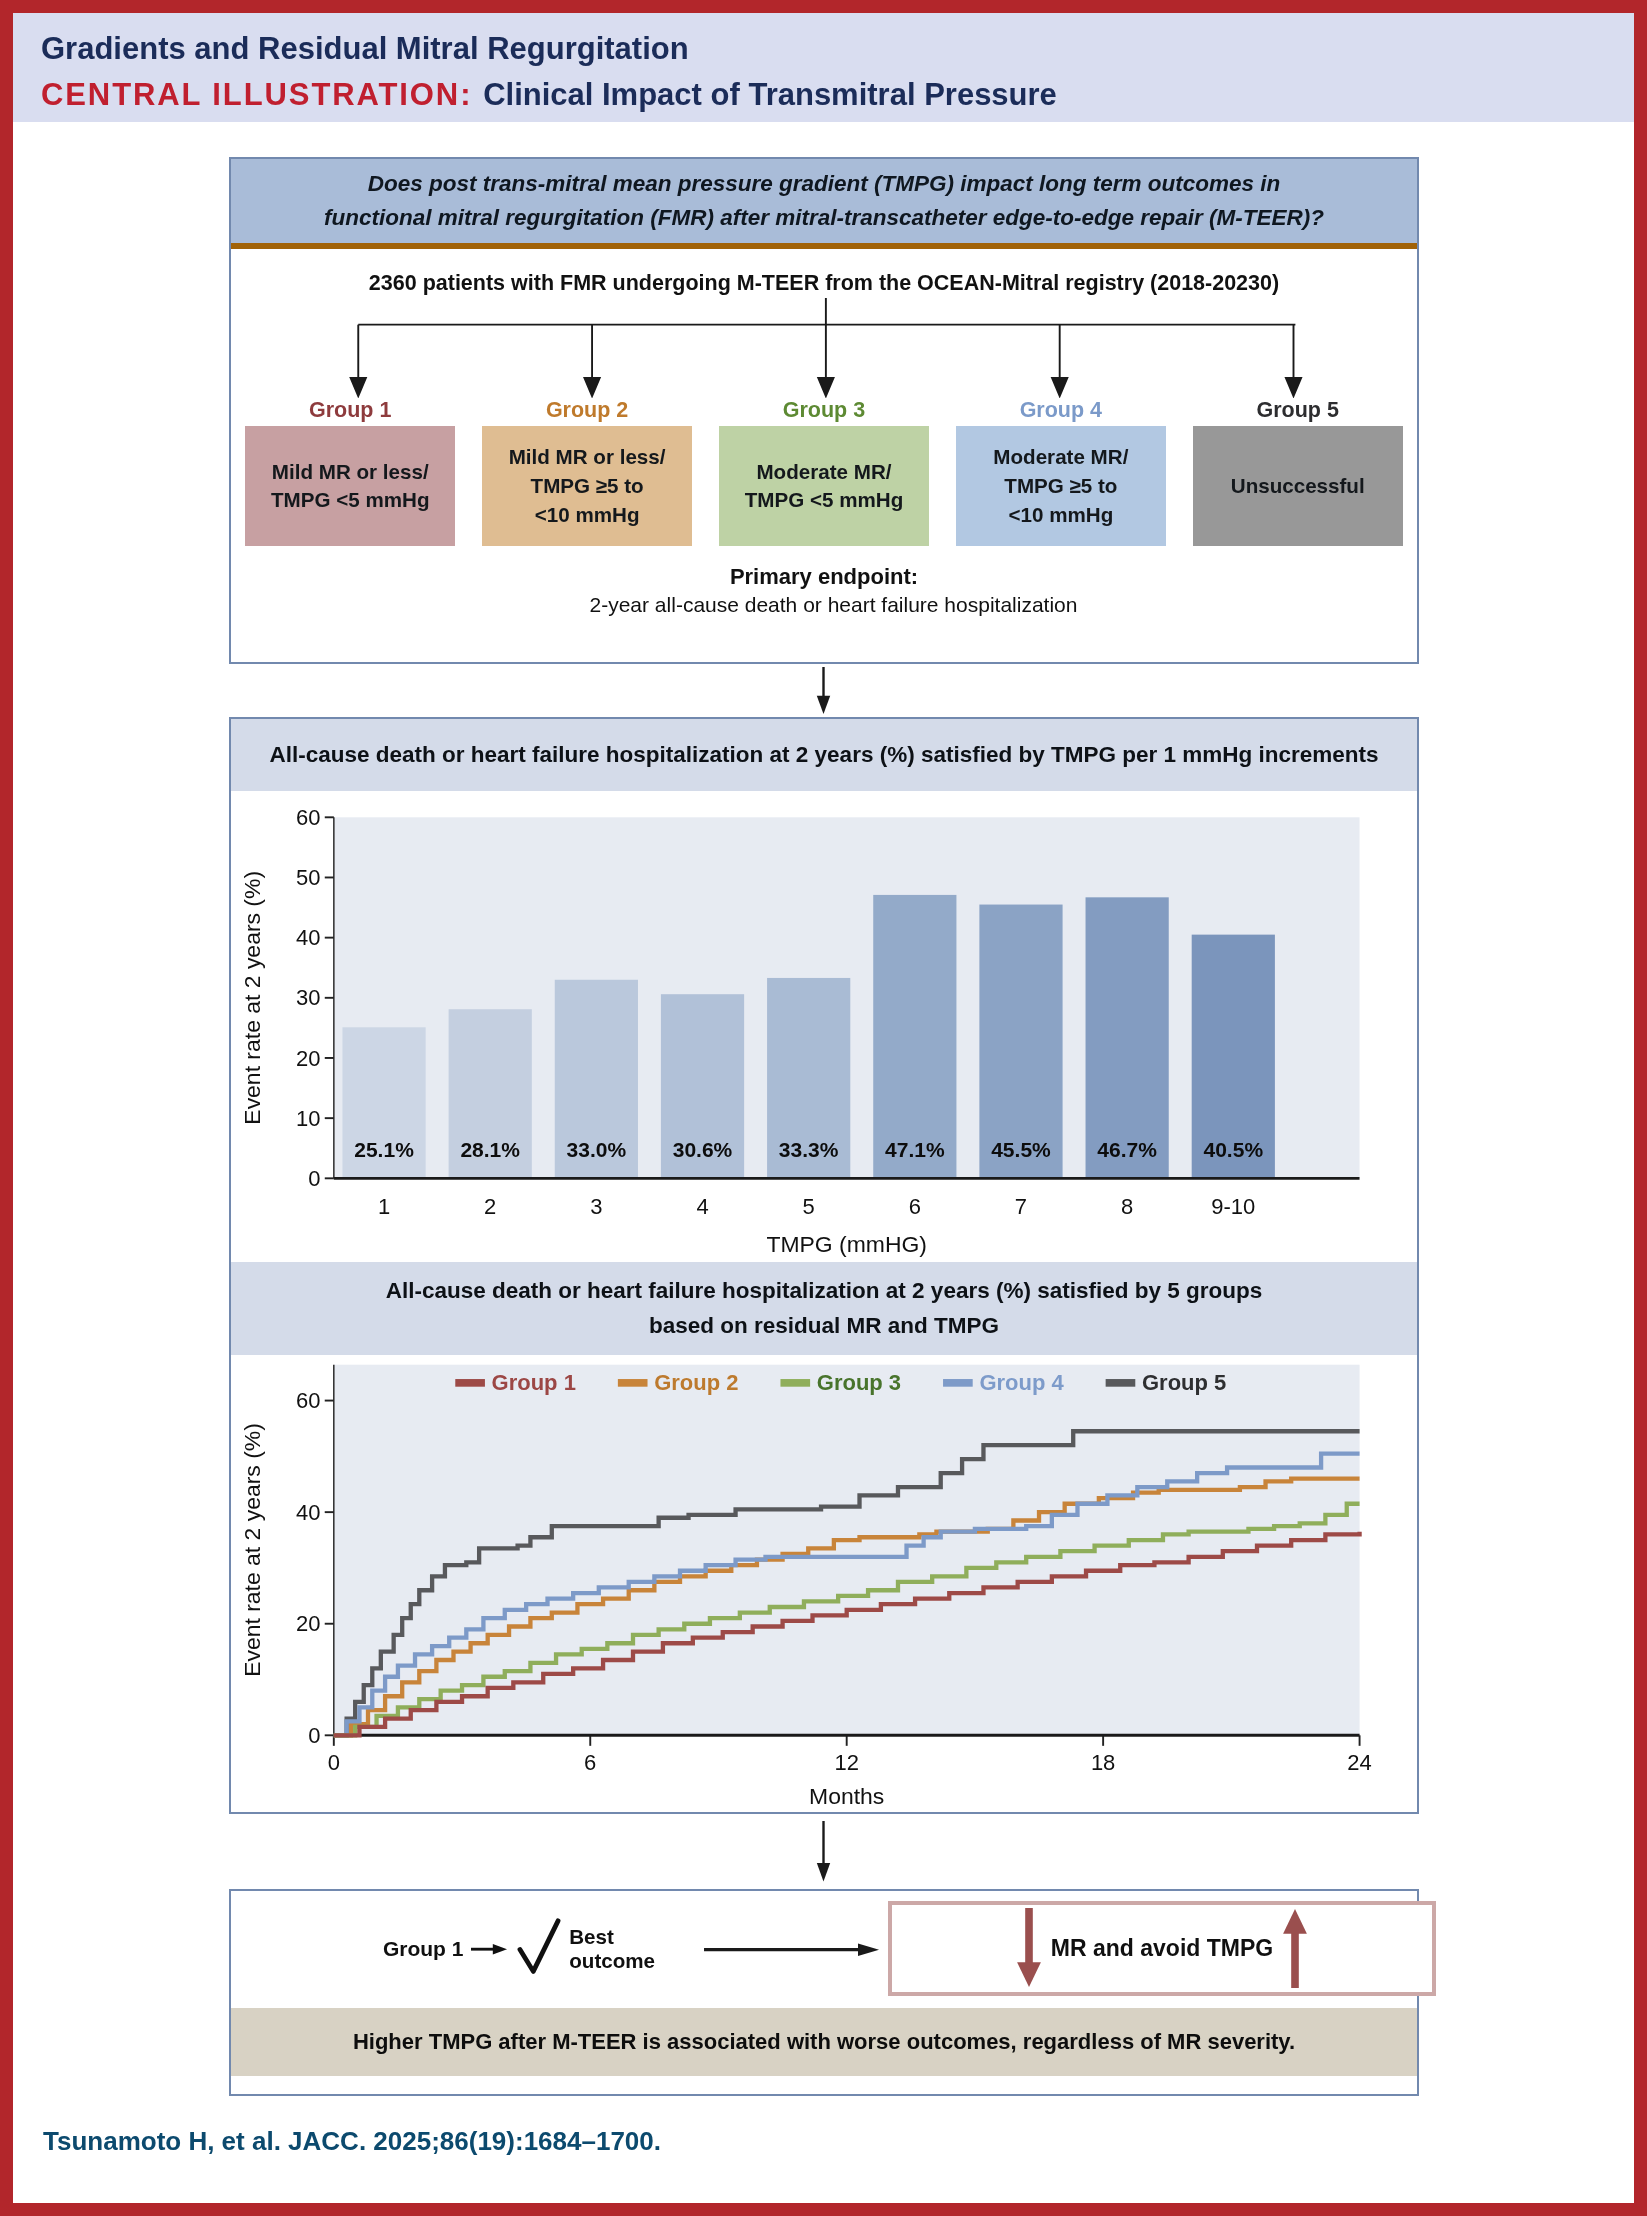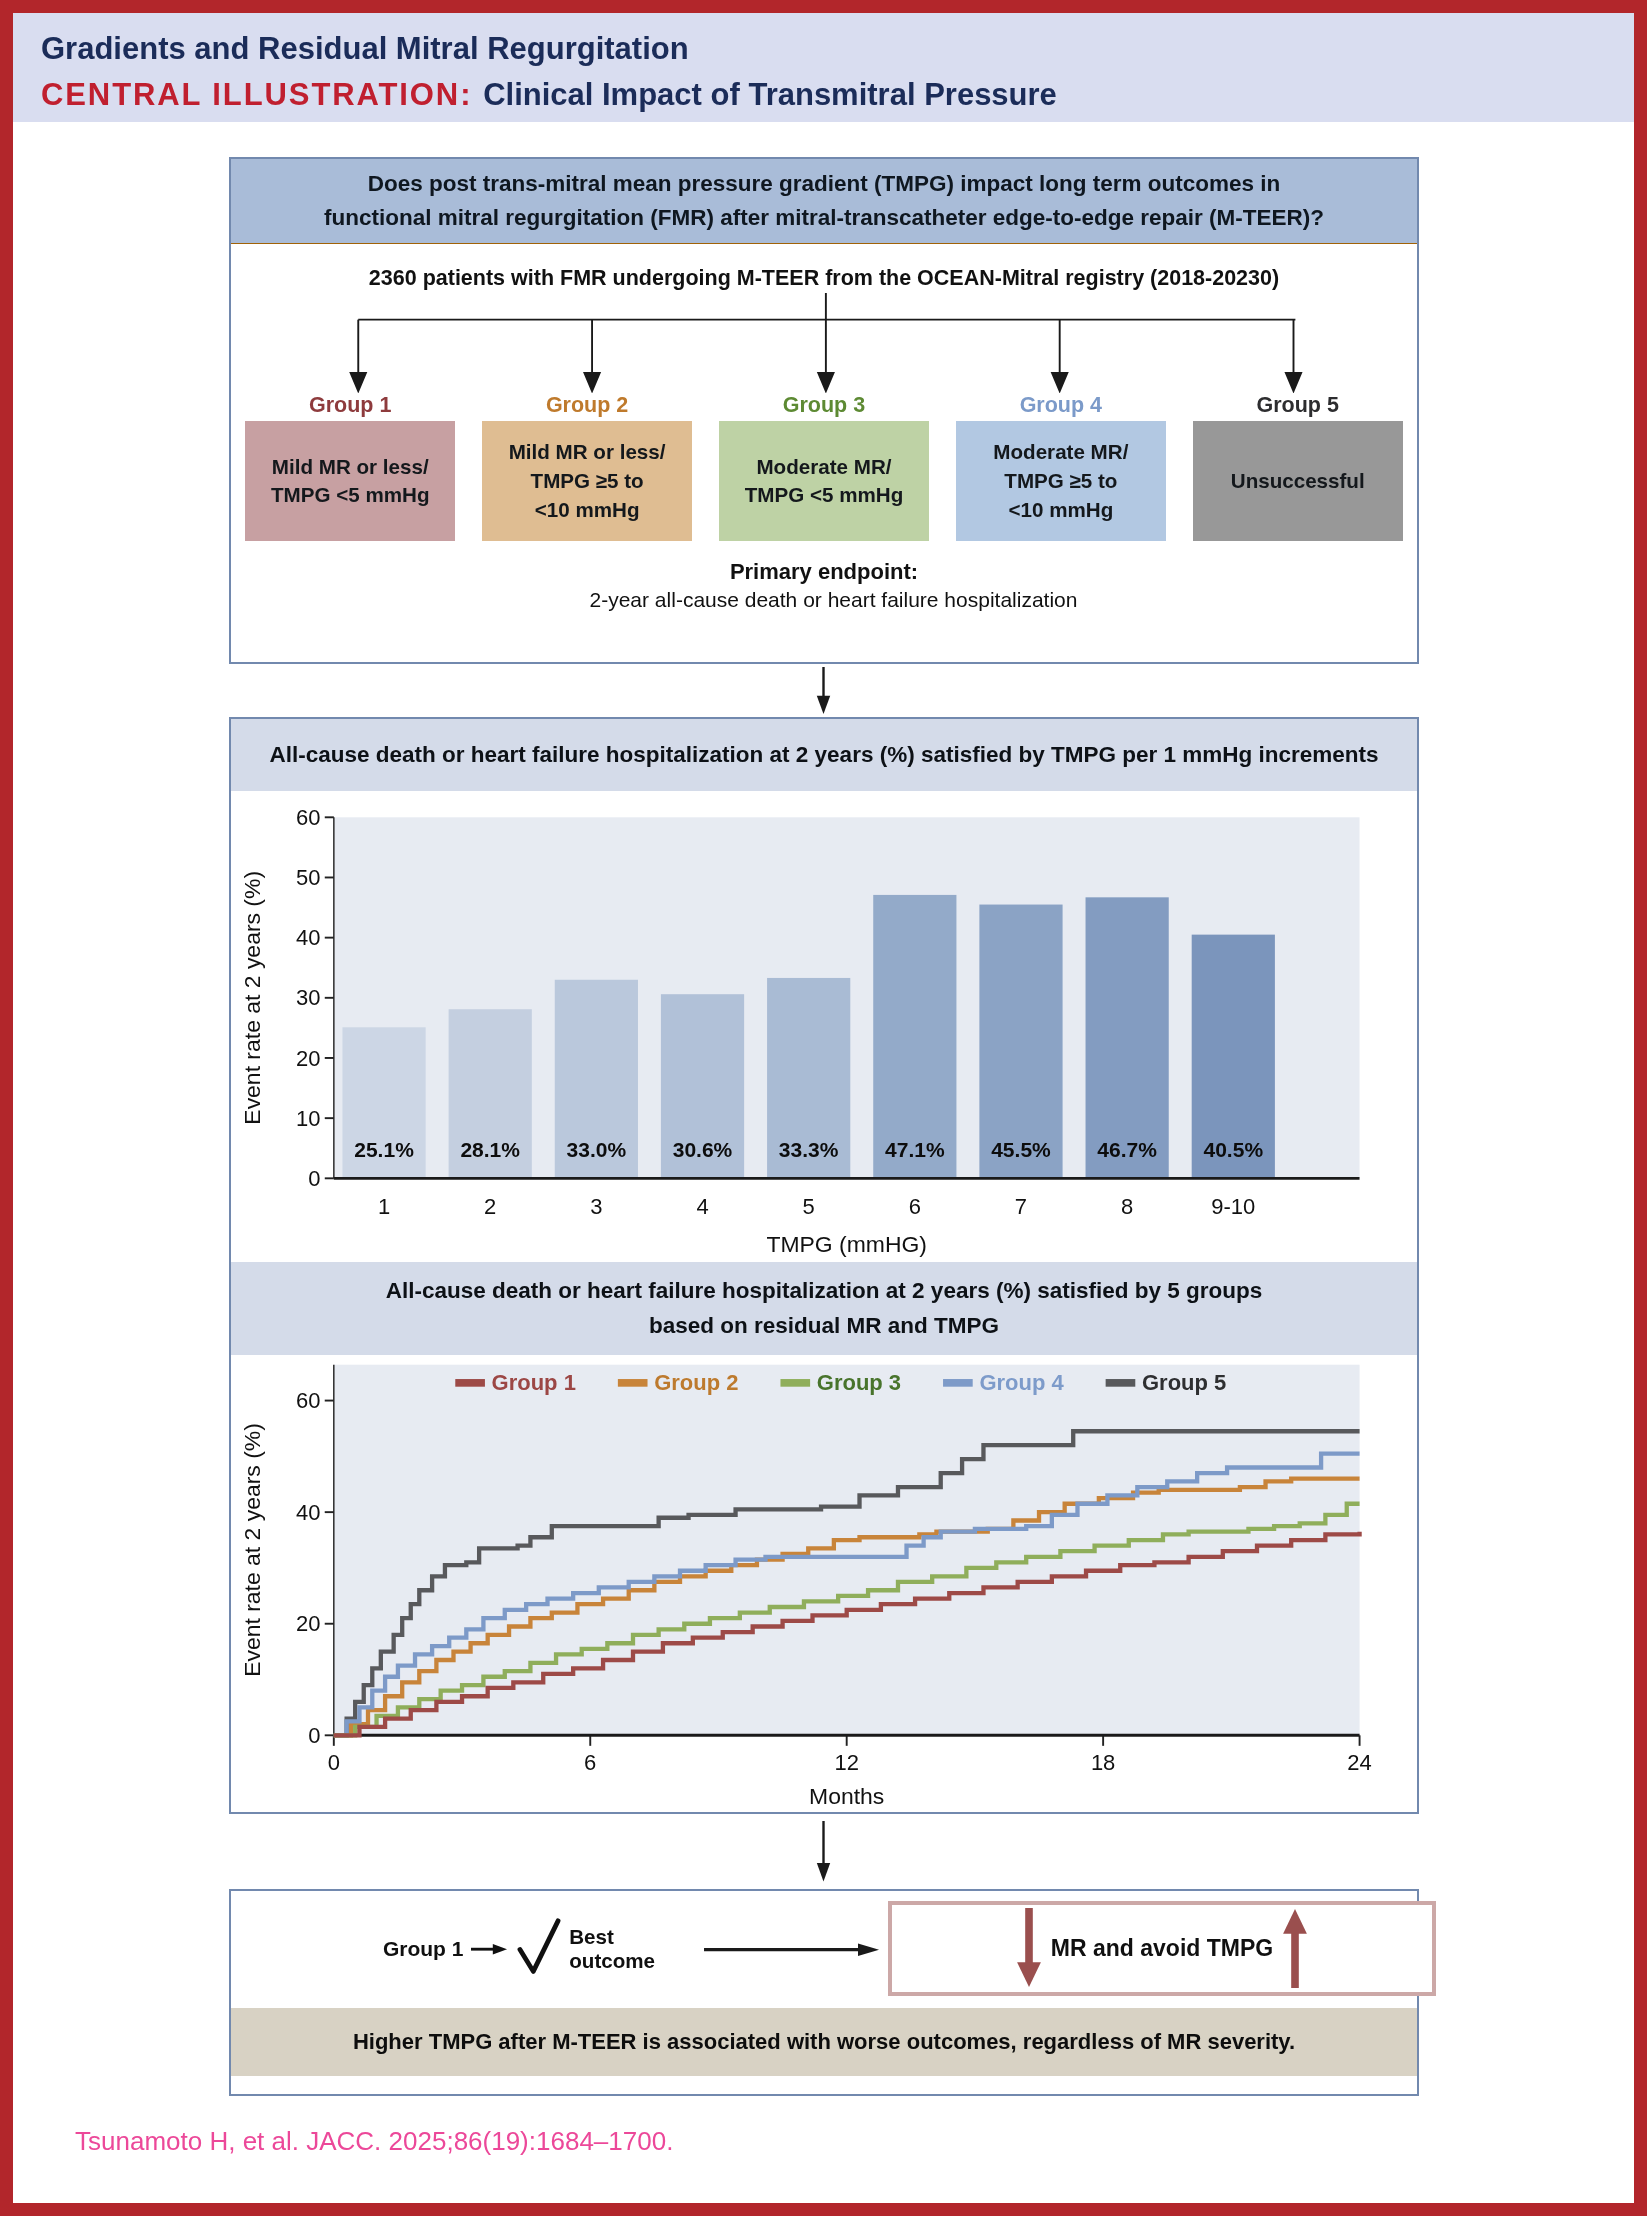--- a/index.html
+++ b/index.html
@@ -15,22 +15,22 @@
   }
   .title-band .kicker{ color:#c01f2f; font-weight:bold; font-size:31px; letter-spacing:1.9px;}
   .title-band .t-rest{ color:#1b2c59; font-weight:bold; font-size:31px;}
   .title-band .t-line{ line-height:1.48; }
   
   .box{ position:absolute; left:216px; width:1190px; box-sizing:border-box;
         border:2.9px solid #7289ae; background:#fff;}
   
   .box1{ top:144px; height:507px; }
   .qband{
-    height:84px; background:#a9bcd8; border-bottom:1px solid #a16207;
-    display:flex; align-items:center; justify-content:center;
+    height:84px; background:#a9bcd8; border-bottom:6px solid #a16207;
+    display:flex; align-items:center; justify-content:center;font-style:italic;
   }
   .qband .qtext{ max-width:1009px; text-align:center; font-size:22.5px; font-weight:bold; color:#0f1720; line-height:1.5;}
   .registry{ margin-top:21.5px; text-align:center; font-size:21.5px; font-weight:600; color:#111;}
   .connector{ display:block; margin-top:2.9px; }
   .groups-row{ display:flex; gap:27px; padding:0 14.3px; }
   .group-col{ flex:1; display:flex; flex-direction:column; }
   .group-label{ height:28px; text-align:center; font-size:21.5px; font-weight:bold; }
   .group-box{ height:120px; display:flex; flex-direction:column; align-items:center; justify-content:center;
               font-size:20.6px; font-weight:600; color:#14181c; line-height:1.4; text-align:center;}
   .endpoint{ margin-top:18px; text-align:center;}
@@ -53,21 +53,21 @@
   .pink-box .glabel{ font-size:21px; font-weight:bold; color:#101010;}
   .best-text{ font-size:20.6px; font-weight:bold; line-height:1.15; text-align:left; color:#101010;}
   .long-arrow{ position:absolute; left:473px; top:52px; }
   .rose-box{ position:absolute; left:657px; top:9.6px; width:548px; height:95px; box-sizing:border-box;
              border:4.3px solid #cca8a7; background:#fff;
              display:flex; align-items:center; justify-content:center; gap:6.7px;}
   .rose-box .msg{ font-size:23px; font-weight:bold; color:#101010; white-space:nowrap;}
   .beige{ height:68px; background:#d8d2c4; display:flex; align-items:center; justify-content:center;}
   .beige .ctext{ font-size:22px; font-weight:bold; color:#0d0d0d; text-align:center;}
   
-  .citation{ position:absolute; left:30px; top:2113px; font-size:26px; font-weight:normal; color:#ec4899;margin-left:32px;}
+  .citation{ position:absolute; left:30px; top:2113px; font-size:26px; font-weight:bold; color:#0c4a6e;}
   svg{ display:block; }
 </style>
 </head>
 <body>
 
 <div class="page">
 
   <div class="title-band">
     <div class="t-line t-rest">Gradients and Residual Mitral Regurgitation</div>
     <div class="t-line">

